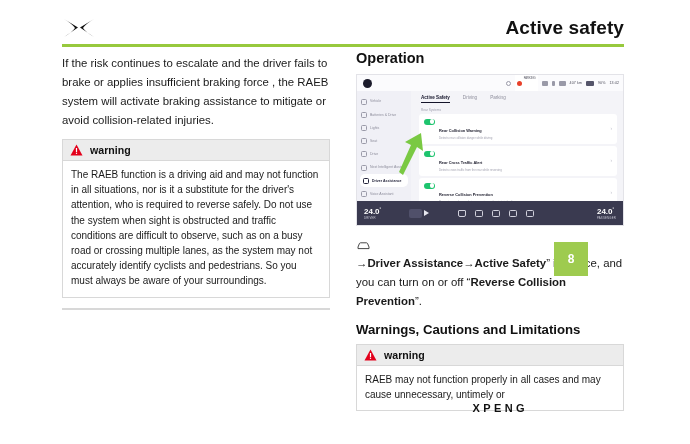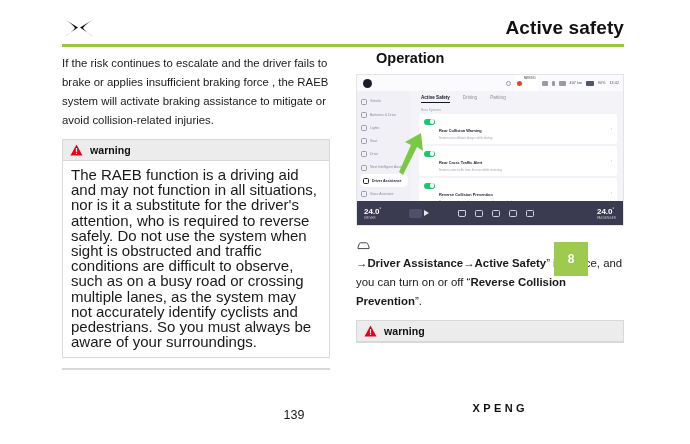--- a/index.html
+++ b/index.html
@@ -36,24 +36,24 @@
 
   
   .admon { border: 1px solid #d8d8d8; background:#fff; margin-bottom: 10px; }
   .admon-head {
     background: #ececec; padding: 4px 7px 4px 7px;
     display: flex; align-items: flex-end; gap: 7px;
     border-bottom: 1px solid #d8d8d8;
   }
   .admon-head .tri { width: 13px; height: 12px; flex: 0 0 auto; }
   .admon-head .lbl { font-size: 10.6px; font-weight: bold; color: #111; }
-  .admon-body { padding: 6px 8px 8px 8px; font-size: 15px; line-height: 15.2px; color:#1a1a1a; }
-
-  
-  .h2 { font-size: 14.5px; font-weight: bold; color:#111; margin-bottom: 8px; margin-left: 20px; }
+  .admon-body { padding: 6px 8px 8px 8px; font-size: 10px; line-height: 15.2px; color:#1a1a1a; }
+
+  
+  .h2 { font-size: 14.5px; font-weight: bold; color:#111; margin-bottom: 8px; }
   .h2.sub { font-size: 13.2px; margin-top: 11px; margin-bottom: 7px; }
 
   .inline-icon { display:inline-block; vertical-align:-2px; width:13px; height:10px; margin:0 1px; }
 
   
   .shot {
     position: relative; width: 268px; height: 152px;
     background: #f4f4f8; border: 1px solid #e3e3e8; overflow: hidden;
     margin-bottom: 9px;
   }
@@ -299,34 +299,35 @@
       </svg>
     </div>
 
     <div class="body-text p">
       <svg class="inline-icon" viewBox="0 0 13 10">
           <path d="M1 7 L2.4 3.6 C2.6 3.1 3 2.8 3.5 2.8 L9.5 2.8 C10 2.8 10.4 3.1 10.6 3.6 L12 7 L12 8.6 L1 8.6 Z" fill="none" stroke="#333" stroke-width="0.9"></path>
         </svg><br>
       <span>→</span><b>Driver Assistance</b><span>→</span><b>Active Safety</b><span>” interface, and you can turn on or off “</span><b>Reverse Collision Prevention</b><span>”.</span>
     </div>
 
+    <div class="h2 sub">Warnings, Cautions and Limitations</div>
 
     <div class="admon">
       <div class="admon-head">
         <svg class="tri" viewBox="0 0 13 12">
           <path d="M6.5 0.5 L12.5 11.5 L0.5 11.5 Z" fill="#e3001b"></path>
           <rect x="5.9" y="4" width="1.2" height="4" fill="#fff"></rect>
           <rect x="5.9" y="8.7" width="1.2" height="1.2" fill="#fff"></rect>
         </svg>
         <span class="lbl">warning</span>
       </div>
+      <div class="admon-body">RAEB may not function properly in all cases and may cause unnecessary, untimely or</div>
     </div>
 
   </div>
 
   <div class="side-tab">
     <span>8</span>
   </div>
 
-  <div class="page-num">139</div>
   <div class="footer-brand">XPENG</div>
 
 </div>
 
 </body></html>

